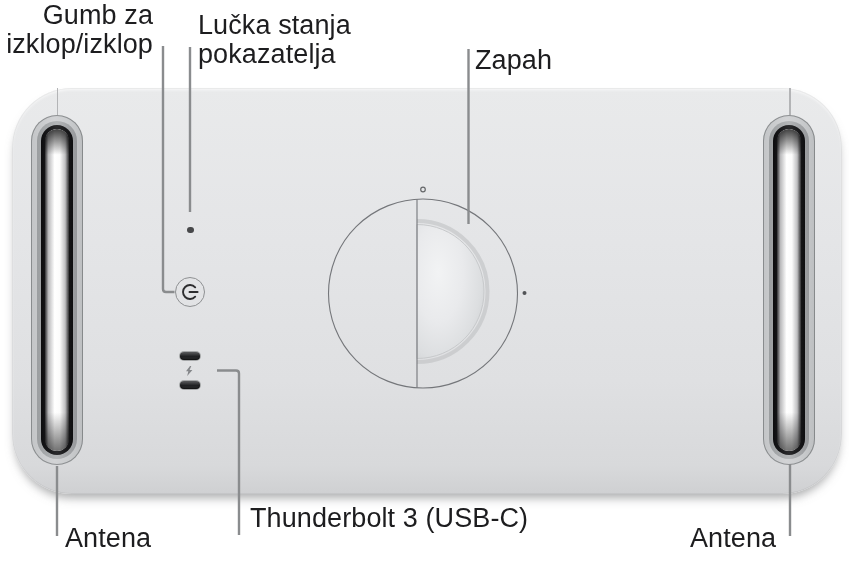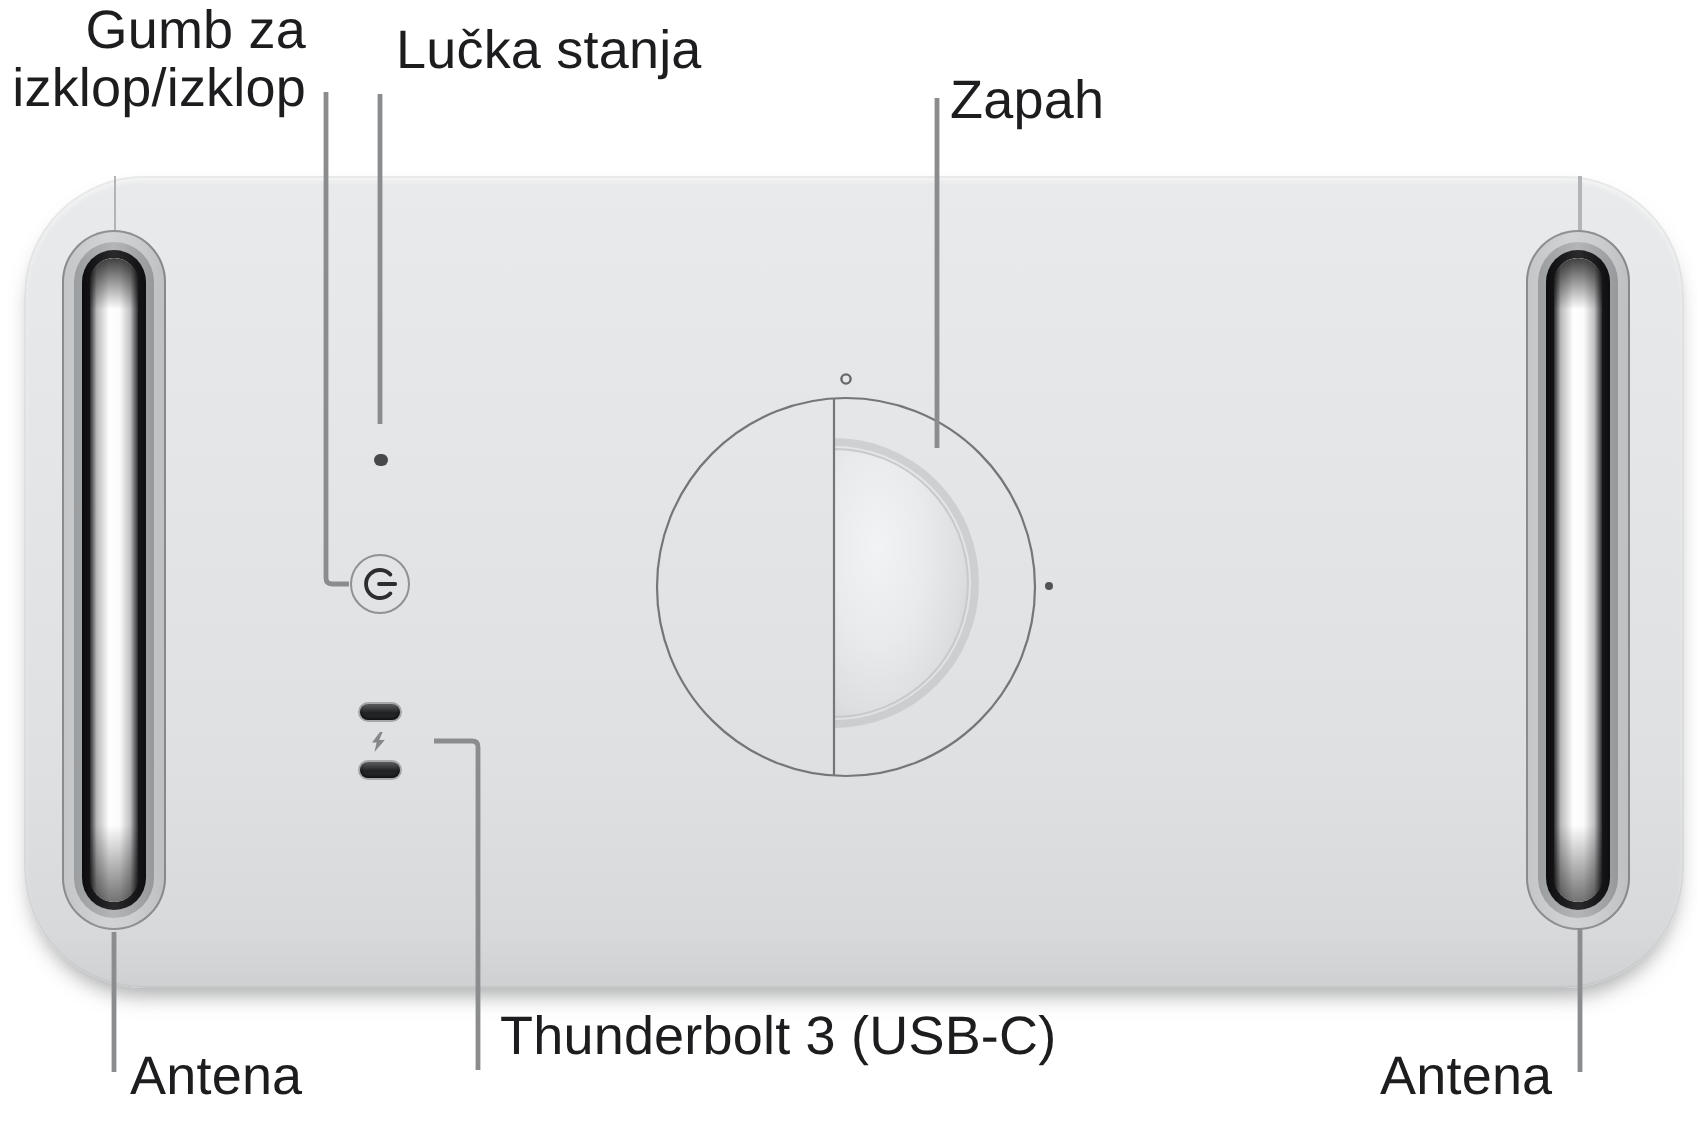--- a/index.html
+++ b/index.html
@@ -144,23 +144,24 @@
     <path class="callout" d="M790 464 L790 536"></path>
   </svg>
 
   <div class="label" style="left:0;top:1px;width:153px;text-align:right;">
     <span>Gumb za</span><br>
     <span>izklop/izklop</span>
   </div>
 
   <div class="label" style="left:198px;top:11px;">
     <span>Lučka stanja</span><br>
+    <span>pokazatelja</span>
   </div>
 
-  <div class="label" style="left:475px;top:36px;">Zapah</div>
+  <div class="label" style="left:475px;top:46px;">Zapah</div>
 
   <div class="label" style="left:65px;top:524px;">Antena</div>
 
   <div class="label" style="left:250px;top:504px;">Thunderbolt 3 (USB-C)</div>
 
   <div class="label" style="left:690px;top:524px;">Antena</div>
 
 </div>
 
 </body></html>

